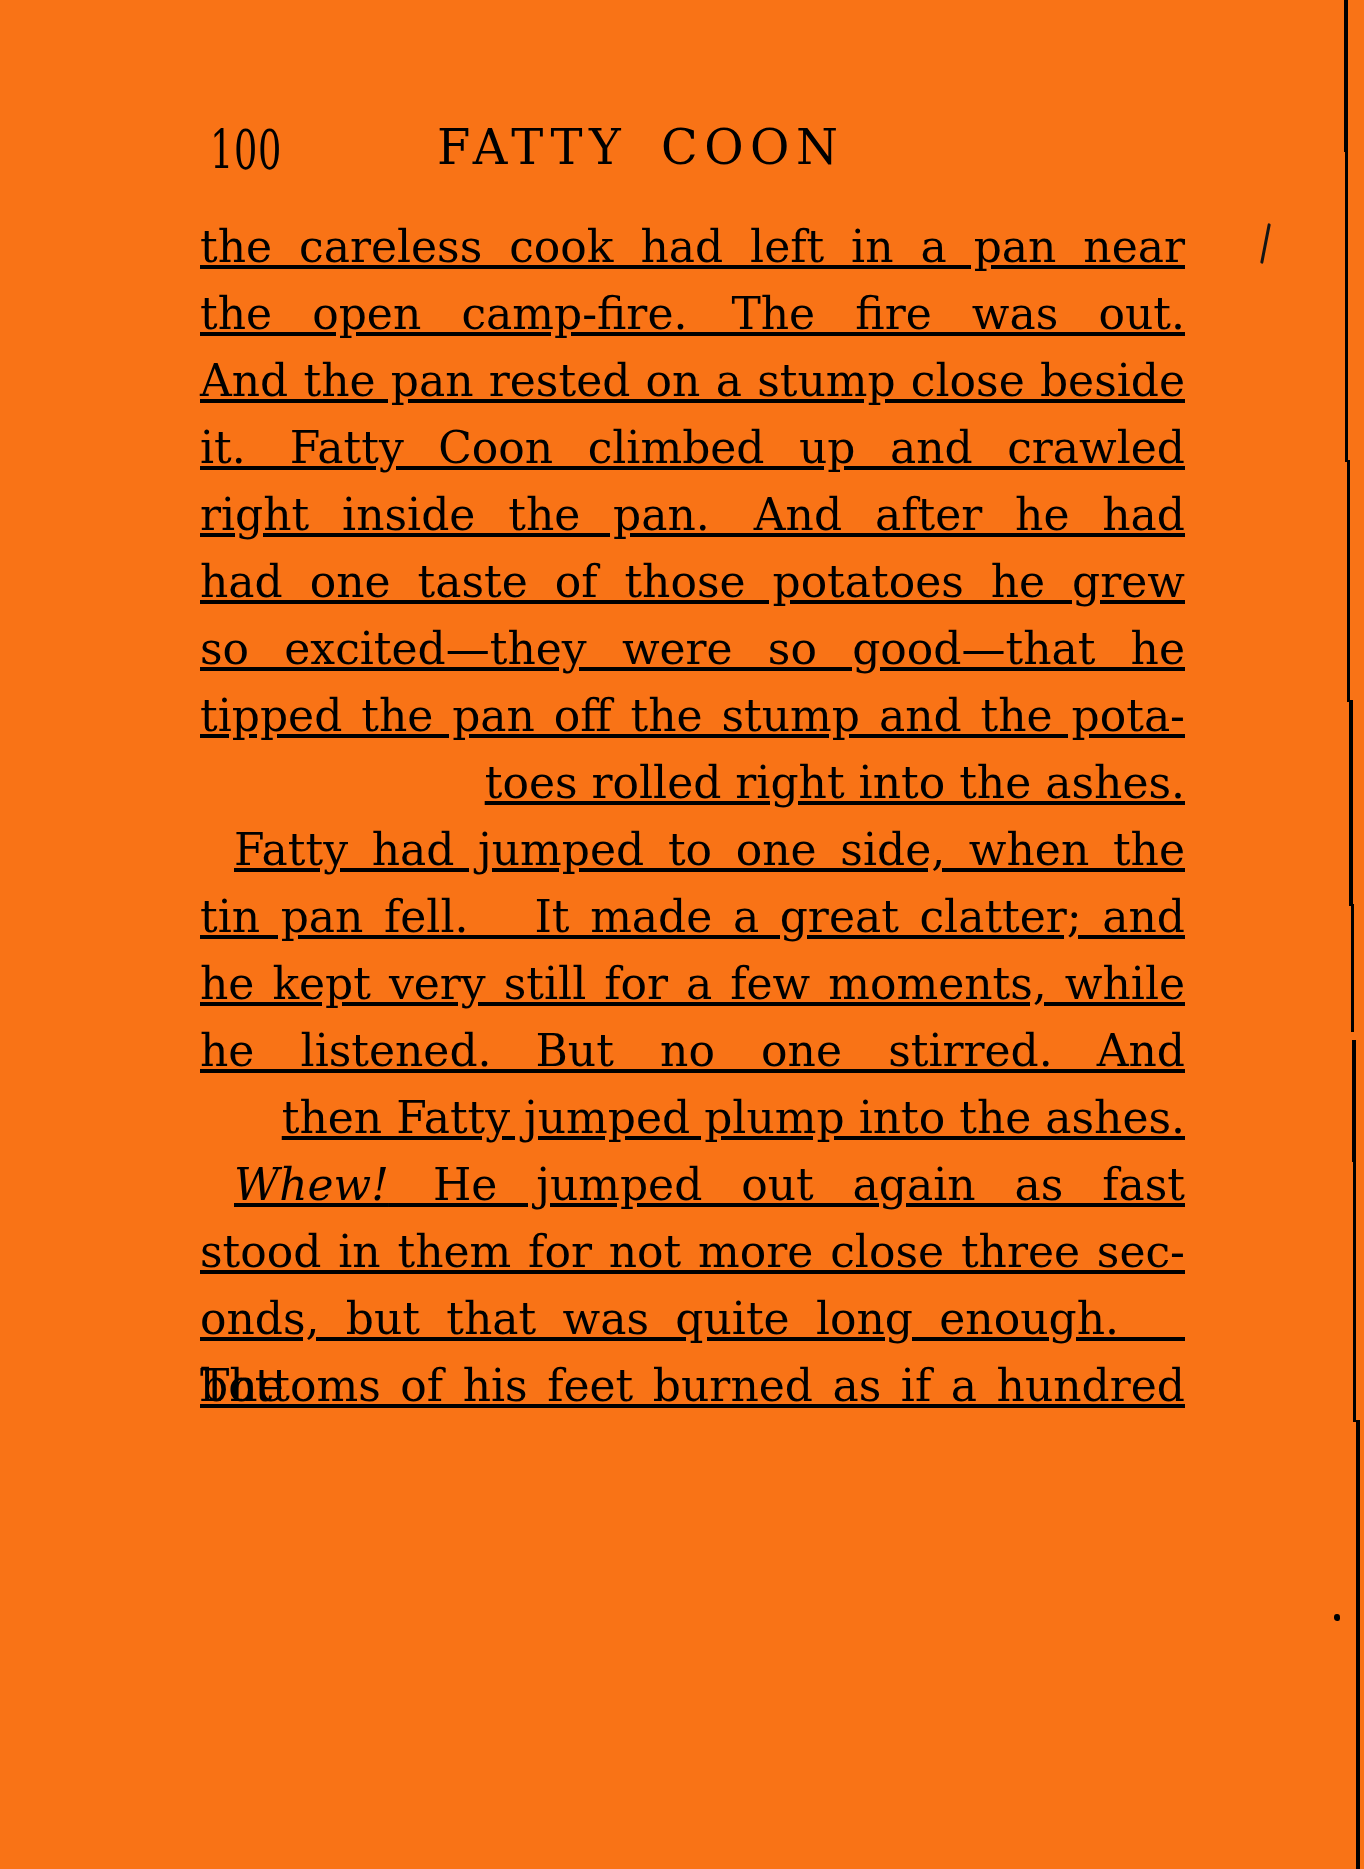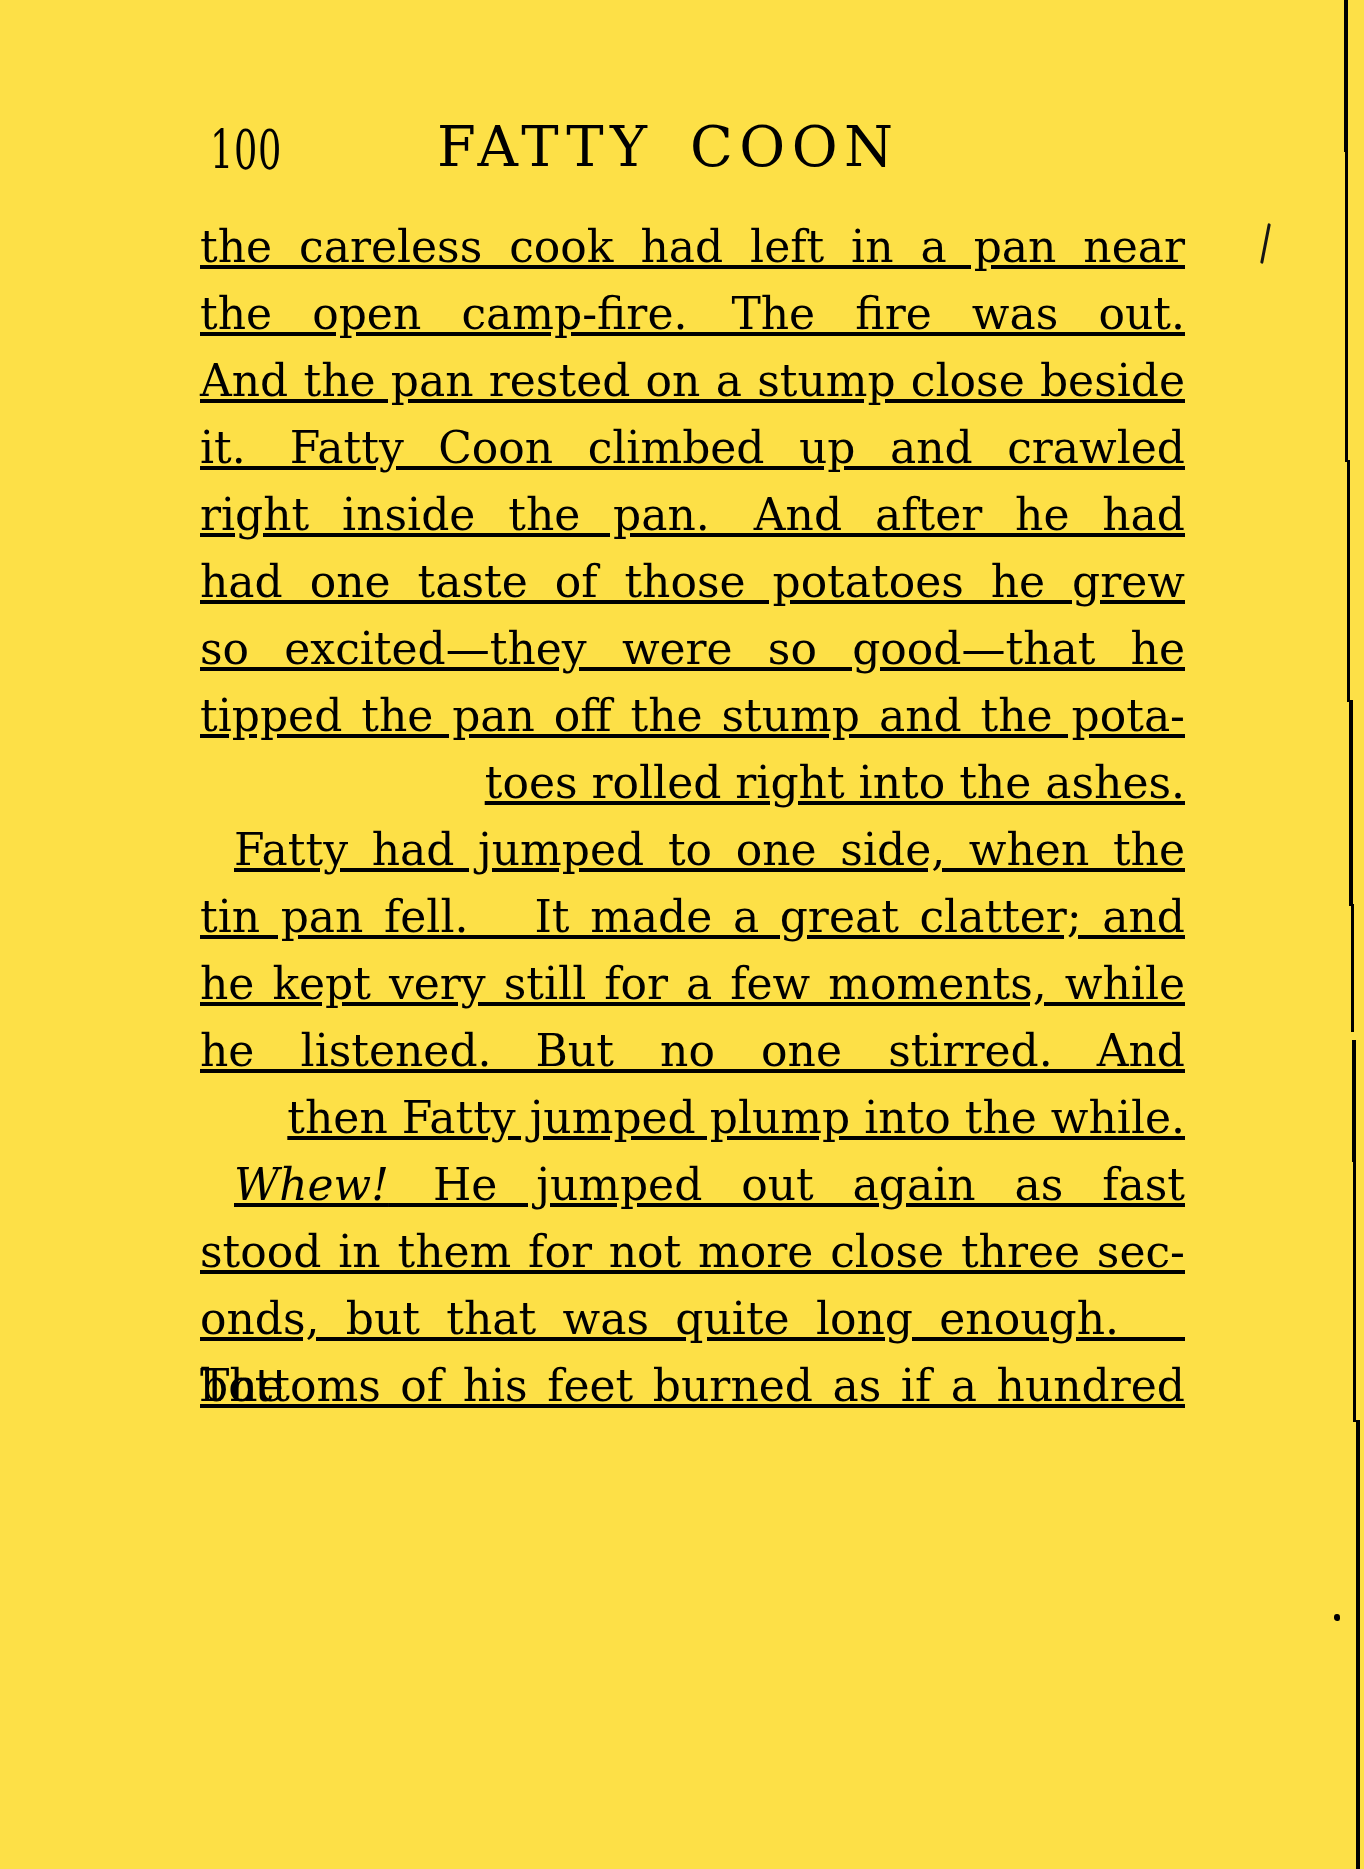--- a/index.html
+++ b/index.html
@@ -1,39 +1,39 @@
 <!DOCTYPE html>
 <html><head>
 <meta charset="utf-8">
 <style>
   html, body { margin: 0; padding: 0; background: #ffffff; }
   .page {
     position: relative;
     width: 1364px;
     height: 1869px;
-    background: #fde047;
+    background: #f97316;
     color: #000000;
     font-family: "DejaVu Serif", serif;
     overflow: hidden;
   }
   .page-number {
     position: absolute;
     left: 210px;
     top: 122px;
     font-size: 54px;
     line-height: 58px;
     letter-spacing: 1px;
     transform: scaleX(0.68);
     transform-origin: left top;
   }
   .running-title {
     position: absolute;
     left: 437px;
     top: 118px;
-    font-size: 56px;
+    font-size: 48px;
     line-height: 58px;
     letter-spacing: 6.5px;
     word-spacing: 12px;
   }
   .body-text {
     position: absolute;
     left: 200px;
     top: 213px;
     width: 985px;
     font-size: 44px;
@@ -92,21 +92,21 @@
       <div class="line j"><span>it.  Fatty Coon climbed up and crawled</span></div>
       <div class="line j"><span>right inside the pan.  And after he had</span></div>
       <div class="line j"><span>had one taste of those potatoes he grew</span></div>
       <div class="line j"><span>so excited—they were so good—that he</span></div>
       <div class="line j"><span>tipped the pan off the stump and the pota-</span></div>
       <div class="line l"><span>toes rolled right into the ashes.</span></div>
       <div class="line j ind"><span>Fatty had jumped to one side, when the</span></div>
       <div class="line j"><span>tin pan fell.   It made a great clatter; and</span></div>
       <div class="line j"><span>he kept very still for a few moments, while</span></div>
       <div class="line j"><span>he listened.  But no one stirred.  And</span></div>
-      <div class="line l"><span>then Fatty jumped plump into the while.</span></div>
+      <div class="line l"><span>then Fatty jumped plump into the ashes.</span></div>
       <div class="line j ind"><span class="em">Whew!</span><span>  He jumped out again as fast</span></div>
       <div class="line j"><span>stood in them for not more close three sec-</span></div>
       <div class="line j"><span>onds, but that was quite long enough.   The</span></div>
       <div class="line j"><span>bottoms of his feet burned as if a hundred</span></div>
     </div>
 
   <div class="edge e1"></div>
   <div class="edge e2"></div>
   <div class="edge e3"></div>
   <div class="edge e4"></div>

